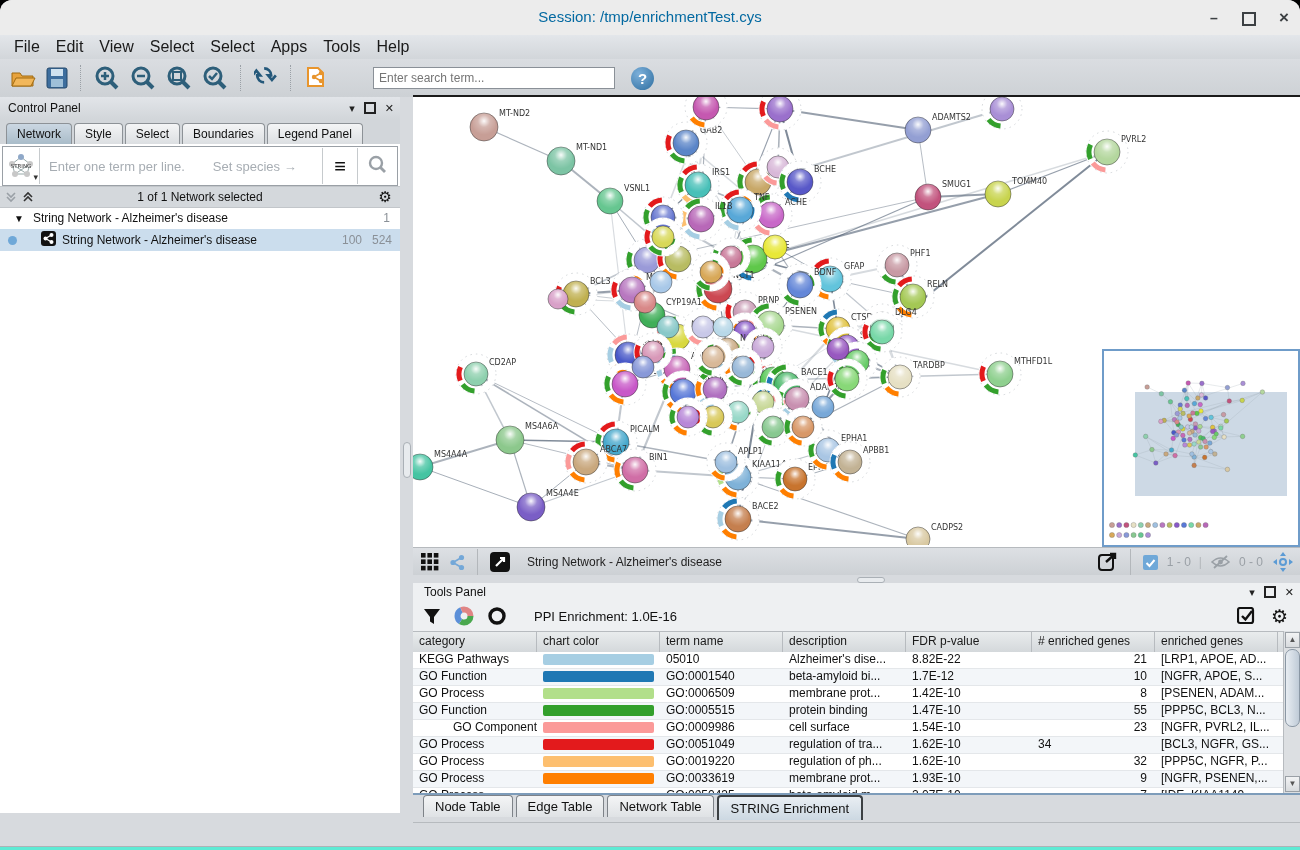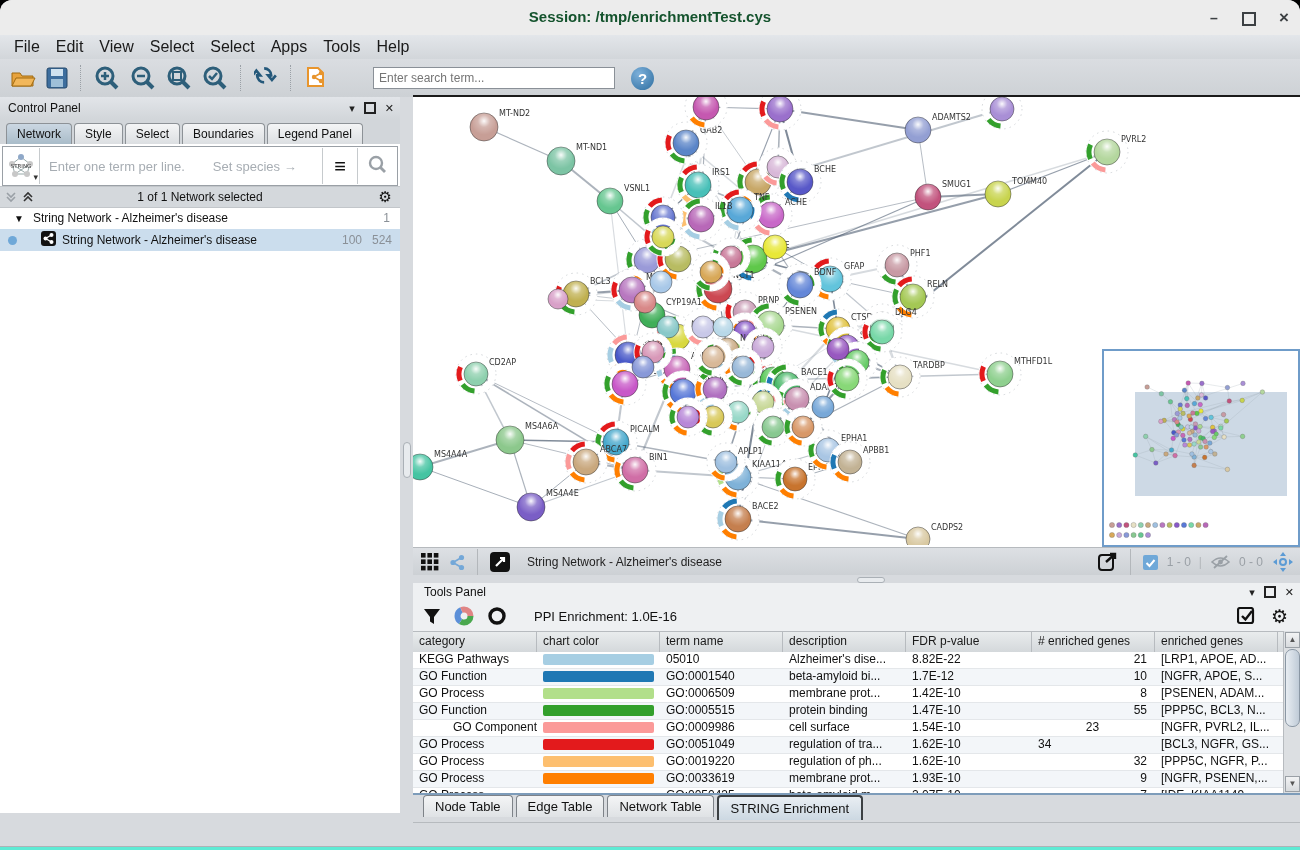--- a/index.html
+++ b/index.html
@@ -1,20 +1,20 @@
 <!DOCTYPE html>
 <html><head>
 <meta charset="utf-8">
 <style>
   html,body{margin:0;padding:0;background:#000;width:1300px;height:850px;overflow:hidden;
     font-family:"Liberation Sans","DejaVu Sans",sans-serif;}
   .window{position:absolute;inset:0;background:#d7dade;border-radius:12px 12px 0 0;overflow:hidden;}
   
   .titlebar{position:absolute;left:0;top:0;right:0;height:35px;background:#ececec;border-bottom:1px solid #cfcfcf;}
-  .titlebar .title{position:absolute;left:0;right:0;top:8px;text-align:center;font-size:15px;font-weight:bold;color:#14532d;}
+  .titlebar .title{position:absolute;left:0;right:0;top:8px;text-align:center;font-size:15px;font-weight:normal;color:#0369a1;}
   .winbtn{position:absolute;top:9px;width:18px;height:18px;color:#3c4043;font-weight:bold;text-align:center;line-height:18px;font-size:14px;cursor:default;}
   
   .menubar{position:absolute;left:0;top:35px;right:0;height:24px;background:linear-gradient(#e3e6ea,#d2d6da);border-bottom:1px solid #bfc3c7;display:flex;align-items:center;padding-left:6px;}
   .menu-item{font-size:16px;color:#1a1a1a;padding:2px 8px;}
   
   .toolbar{position:absolute;left:0;top:59px;right:0;height:38px;background:linear-gradient(#dadde1,#cdd1d5);border-bottom:1px solid #b6babe;display:flex;align-items:center;}
   .tb-sep{width:1px;height:26px;margin:0 7px;border-left:1px dotted #9aa0a6;}
   .tb-ico{margin:0 5px;display:flex;align-items:center;justify-content:center;}
   .search-box{width:230px;height:20px;border:1px solid #8a9097;background:#fff;font-size:12px;color:#444;padding:0 5px;margin-left:38px;}
   .help-circle{width:23px;height:23px;border-radius:50%;background:radial-gradient(circle at 35% 30%,#7db0da,#2e6ea0);color:#fff;font-weight:bold;text-align:center;line-height:23px;font-size:15px;margin-left:16px;}
@@ -1550,21 +1550,21 @@
           <div class="td" style="width: 123px;">[PPP5C, BCL3, N...</div>
         </div>
         <div class="drow">
           <div class="td" style="width: 124px; padding-left: 40px;">GO Component</div>
           <div class="td" style="width: 123px;">
             <div class="chip" style="background: rgb(251, 154, 153);"></div>
           </div>
           <div class="td" style="width: 123px;">GO:0009986</div>
           <div class="td" style="width: 123px;">cell surface</div>
           <div class="td" style="width: 126px;">1.54E-10</div>
-          <div class="td" style="width: 123px; text-align: center; padding-right: 8px;">23</div>
+          <div class="td" style="width: 123px; text-align: right; padding-right: 8px;">23</div>
           <div class="td" style="width: 123px;">[NGFR, PVRL2, IL...</div>
         </div>
         <div class="drow">
           <div class="td" style="width: 124px;">GO Process</div>
           <div class="td" style="width: 123px;">
             <div class="chip" style="background: rgb(227, 26, 28);"></div>
           </div>
           <div class="td" style="width: 123px;">GO:0051049</div>
           <div class="td" style="width: 123px;">regulation of tra...</div>
           <div class="td" style="width: 126px;">1.62E-10</div>

